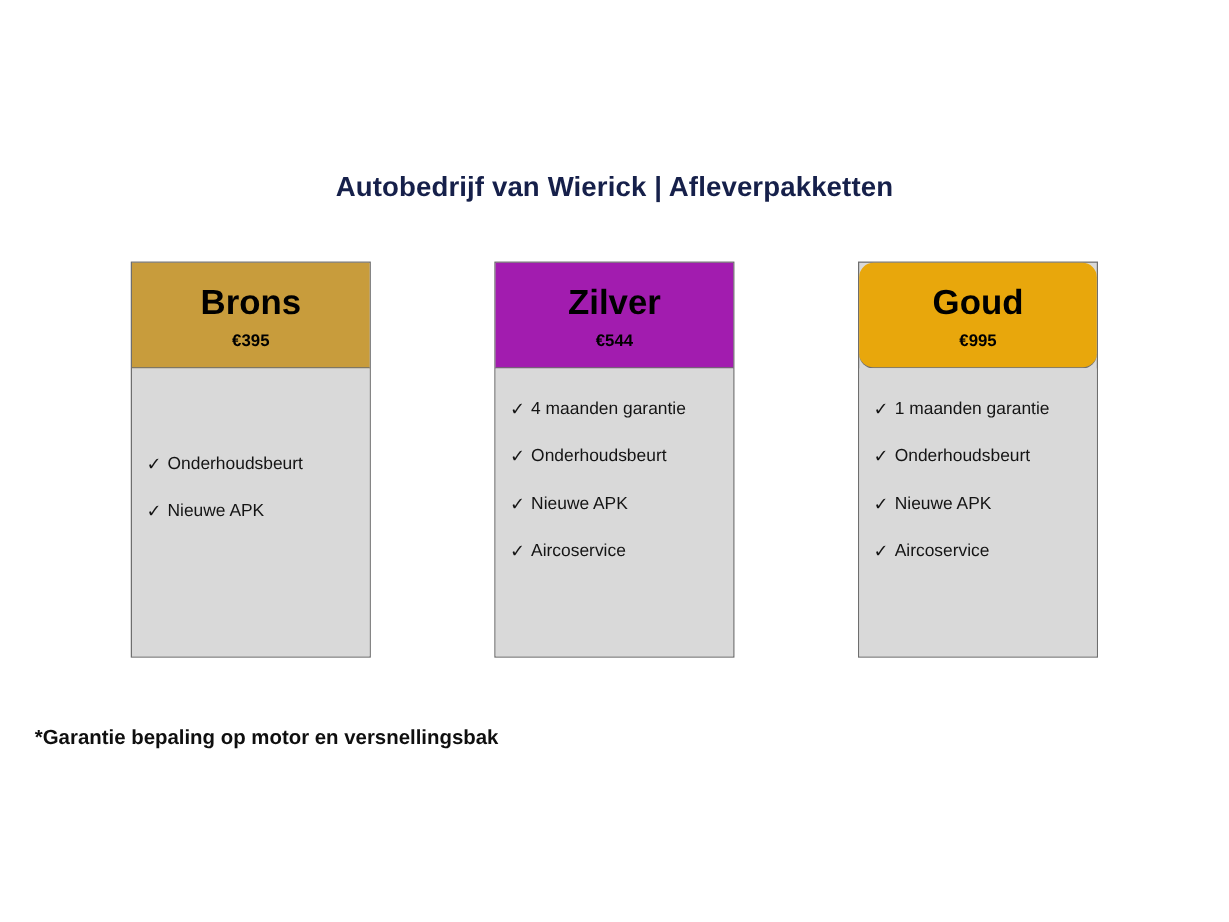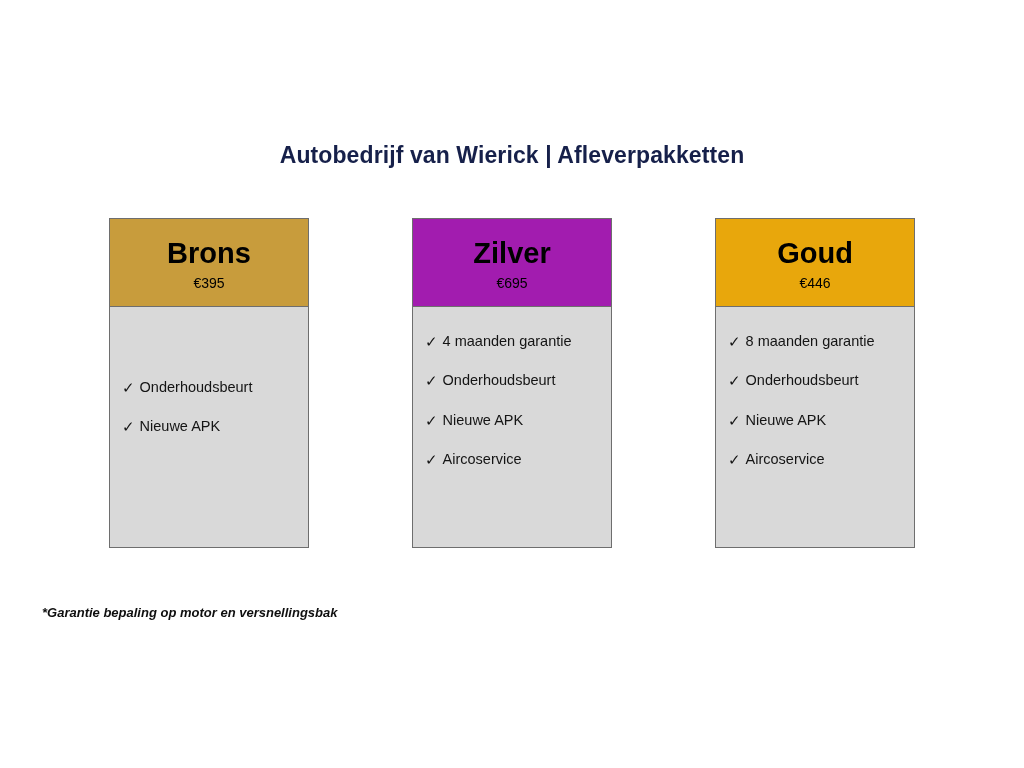--- a/index.html
+++ b/index.html
@@ -59,21 +59,21 @@
     padding-top: 4px;
   }
   .card-title {
     font-size: 29px;
     font-weight: bold;
     color: #000000;
     line-height: 1.05;
   }
   .card-price {
     font-size: 14px;
-    font-weight: normal;
+    font-weight: bold;
     color: #000000;
     margin-top: 6px;
   }
   .card-body {
     flex: 1;
     background: #d9d9d9;
     padding: 26px 0 0 0;
     display: flex;
     flex-direction: column;
   }
@@ -88,25 +88,24 @@
   }
   .check {
     color: #141414;
     font-size: 15px;
     margin-right: 5px;
     line-height: 1.15;
   }
   .footnote {
     position: absolute;
     top: 605px;
-    left: 42px;
-    font-size: 13px;
+    left: 29px;
+    font-size: 17px;
     font-weight: bold;
     color: #0f0f0f;
-    font-style: italic;
   }
   
   .card.bronze .card-body { padding-top: 72px; }
 </style>
 </head>
 <body>
 
 <div class="page">
 
   <div class="title">Autobedrijf van Wierick | Afleverpakketten</div>
@@ -126,21 +125,21 @@
         <div class="feature">
           <span class="check">✓</span>
           <span>Nieuwe APK</span>
         </div>
       </div>
     </div>
 
     <div class="card silver">
       <div class="card-header" id="hdr-1" style="background: #a21caf;">
         <div class="card-title">Zilver</div>
-        <div class="card-price">€695</div>
+        <div class="card-price">€544</div>
       </div>
       <div class="card-body">
         <div class="feature">
           <span class="check">✓</span>
           <span>4 maanden garantie</span>
         </div>
         <div class="feature">
           <span class="check">✓</span>
           <span>Onderhoudsbeurt</span>
         </div>
@@ -149,28 +148,28 @@
           <span>Nieuwe APK</span>
         </div>
         <div class="feature">
           <span class="check">✓</span>
           <span>Aircoservice</span>
         </div>
       </div>
     </div>
 
     <div class="card gold">
-      <div class="card-header" id="hdr-2" style="background: rgb(232, 167, 12);">
+      <div class="card-header" id="hdr-2" style="background: rgb(232, 167, 12); border-radius: 12px;">
         <div class="card-title">Goud</div>
-        <div class="card-price">€446</div>
+        <div class="card-price">€995</div>
       </div>
       <div class="card-body">
         <div class="feature">
           <span class="check">✓</span>
-          <span>8 maanden garantie</span>
+          <span>1 maanden garantie</span>
         </div>
         <div class="feature">
           <span class="check">✓</span>
           <span>Onderhoudsbeurt</span>
         </div>
         <div class="feature">
           <span class="check">✓</span>
           <span>Nieuwe APK</span>
         </div>
         <div class="feature">

